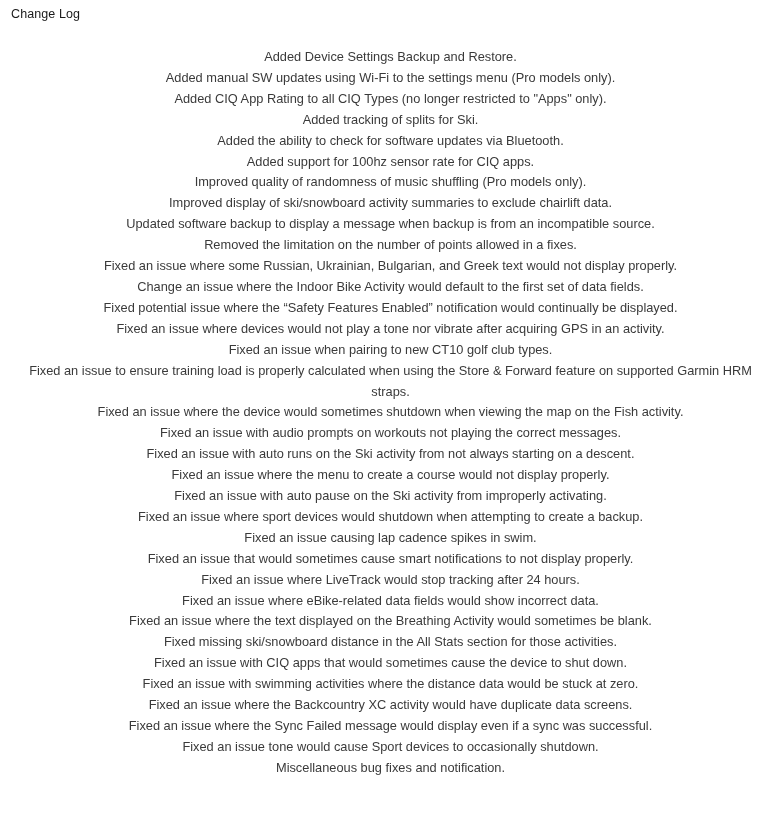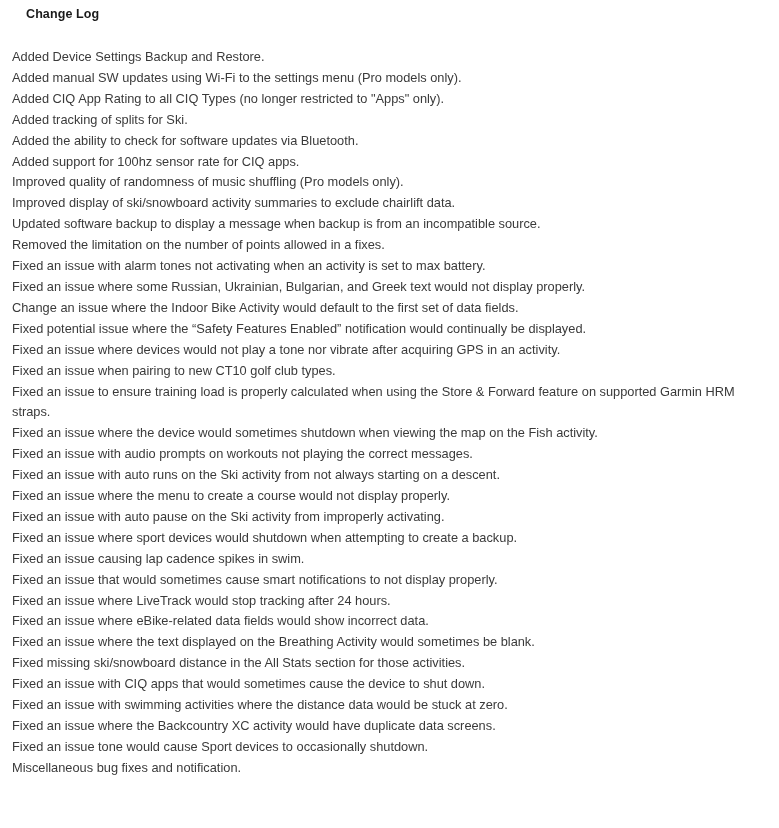--- a/index.html
+++ b/index.html
@@ -17,61 +17,61 @@
   .page {
     position: relative;
     width: 779px;
     height: 828px;
     box-sizing: border-box;
     padding: 6px 10px 0 10px;
     overflow: hidden;
   }
   .doc-title {
     font-size: 12.5px;
-    font-weight: bold;
+    font-weight: normal;
     color: #1a1a1a;
     line-height: 16px;
-    margin: 0 0 4px 16px;
+    margin: 0 0 4px 1px;
     letter-spacing: 0.1px;
   }
   .spacer {
     height: 21px;
   }
   .entry-list {
     list-style: none;
     margin: 0;
     padding: 0;
   }
   .entry {
     font-size: 12.8px;
     line-height: 20.9px;
     color: #3a3a3a;
     margin: 0 0 0 2px;
     padding: 0;
     max-width: 760px;
+    text-align: center;
   }
 </style>
 </head>
 <body>
 
 <div class="page">
   <h1 class="doc-title">Change Log</h1>
   <div class="spacer"></div>
   <ul class="entry-list">
     <li class="entry">Added Device Settings Backup and Restore.</li>
     <li class="entry">Added manual SW updates using Wi-Fi to the settings menu (Pro models only).</li>
     <li class="entry">Added CIQ App Rating to all CIQ Types (no longer restricted to "Apps" only).</li>
     <li class="entry">Added tracking of splits for Ski.</li>
     <li class="entry">Added the ability to check for software updates via Bluetooth.</li>
     <li class="entry">Added support for 100hz sensor rate for CIQ apps.</li>
     <li class="entry">Improved quality of randomness of music shuffling (Pro models only).</li>
     <li class="entry">Improved display of ski/snowboard activity summaries to exclude chairlift data.</li>
     <li class="entry">Updated software backup to display a message when backup is from an incompatible source.</li>
     <li class="entry">Removed the limitation on the number of points allowed in a fixes.</li>
-    <li class="entry">Fixed an issue with alarm tones not activating when an activity is set to max battery.</li>
     <li class="entry">Fixed an issue where some Russian, Ukrainian, Bulgarian, and Greek text would not display properly.</li>
     <li class="entry">Change an issue where the Indoor Bike Activity would default to the first set of data fields.</li>
     <li class="entry">Fixed potential issue where the “Safety Features Enabled” notification would continually be displayed.</li>
     <li class="entry">Fixed an issue where devices would not play a tone nor vibrate after acquiring GPS in an activity.</li>
     <li class="entry">Fixed an issue when pairing to new CT10 golf club types.</li>
     <li class="entry">Fixed an issue to ensure training load is properly calculated when using the Store &amp; Forward feature on supported Garmin HRM straps.</li>
     <li class="entry">Fixed an issue where the device would sometimes shutdown when viewing the map on the Fish activity.</li>
     <li class="entry">Fixed an issue with audio prompts on workouts not playing the correct messages.</li>
     <li class="entry">Fixed an issue with auto runs on the Ski activity from not always starting on a descent.</li>
     <li class="entry">Fixed an issue where the menu to create a course would not display properly.</li>
@@ -79,16 +79,17 @@
     <li class="entry">Fixed an issue where sport devices would shutdown when attempting to create a backup.</li>
     <li class="entry">Fixed an issue causing lap cadence spikes in swim.</li>
     <li class="entry">Fixed an issue that would sometimes cause smart notifications to not display properly.</li>
     <li class="entry">Fixed an issue where LiveTrack would stop tracking after 24 hours.</li>
     <li class="entry">Fixed an issue where eBike-related data fields would show incorrect data.</li>
     <li class="entry">Fixed an issue where the text displayed on the Breathing Activity would sometimes be blank.</li>
     <li class="entry">Fixed missing ski/snowboard distance in the All Stats section for those activities.</li>
     <li class="entry">Fixed an issue with CIQ apps that would sometimes cause the device to shut down.</li>
     <li class="entry">Fixed an issue with swimming activities where the distance data would be stuck at zero.</li>
     <li class="entry">Fixed an issue where the Backcountry XC activity would have duplicate data screens.</li>
+    <li class="entry">Fixed an issue where the Sync Failed message would display even if a sync was successful.</li>
     <li class="entry">Fixed an issue tone would cause Sport devices to occasionally shutdown.</li>
     <li class="entry">Miscellaneous bug fixes and notification.</li>
   </ul>
 </div>
 
 </body></html>

